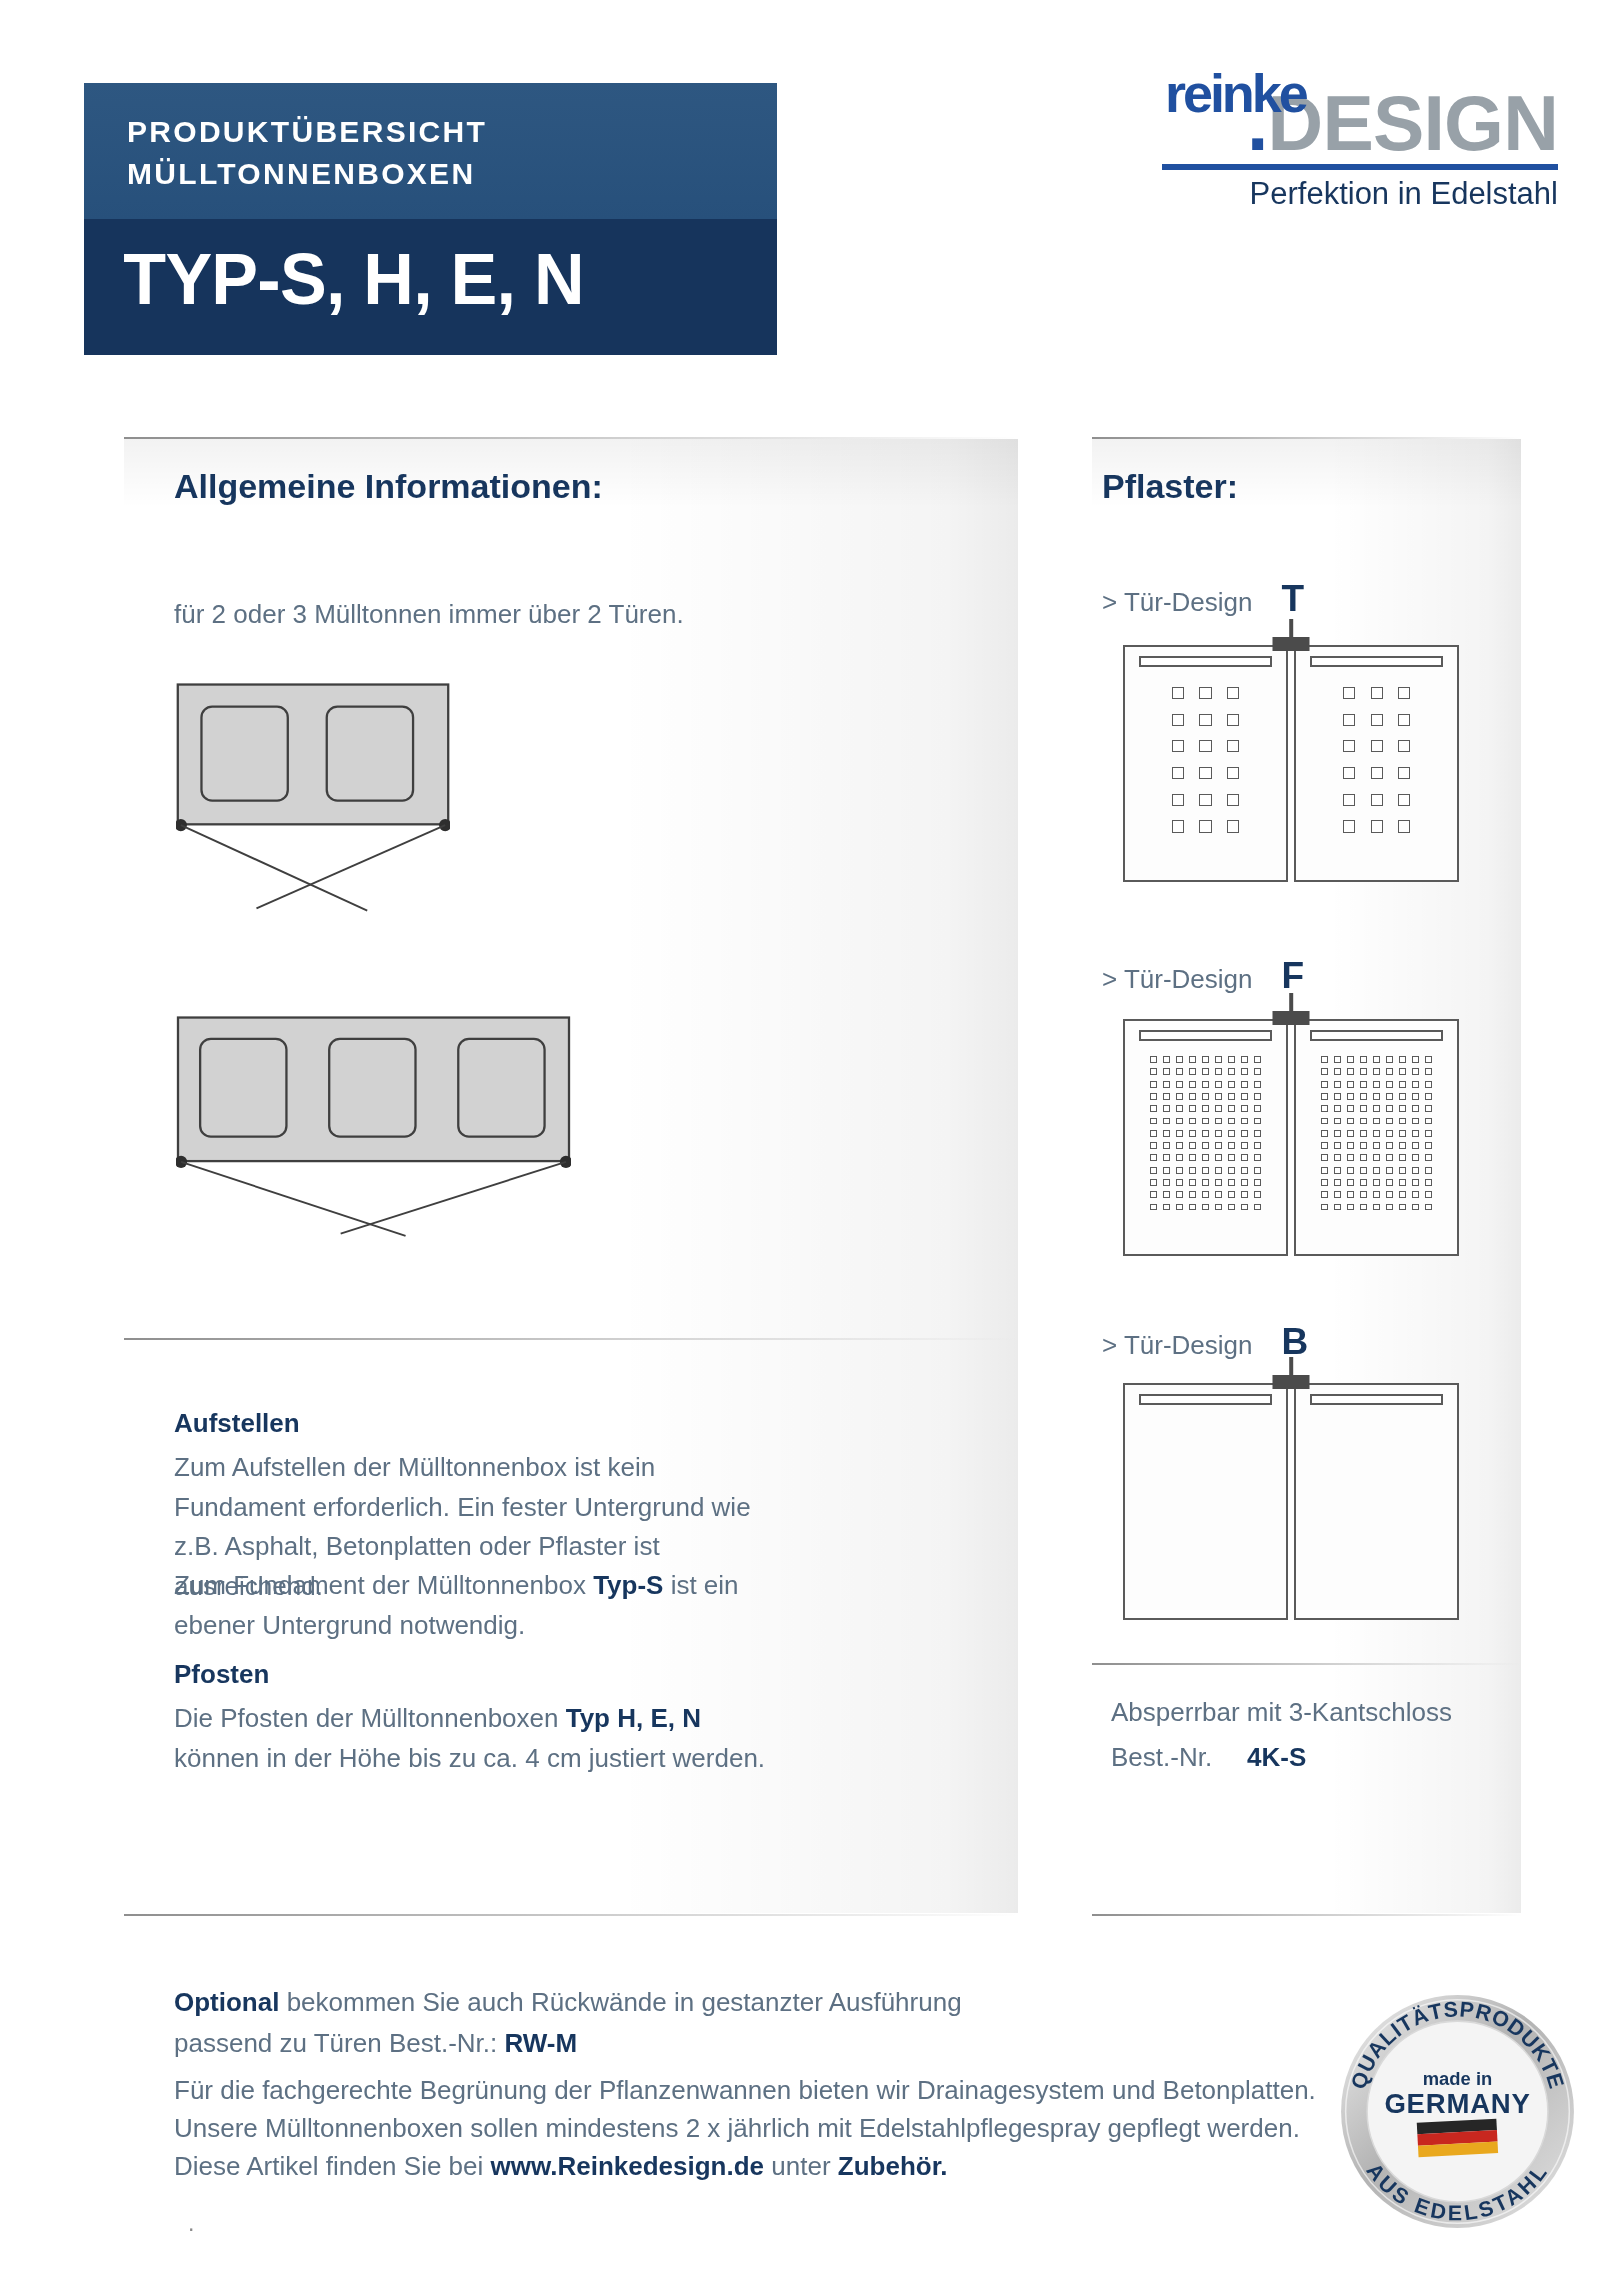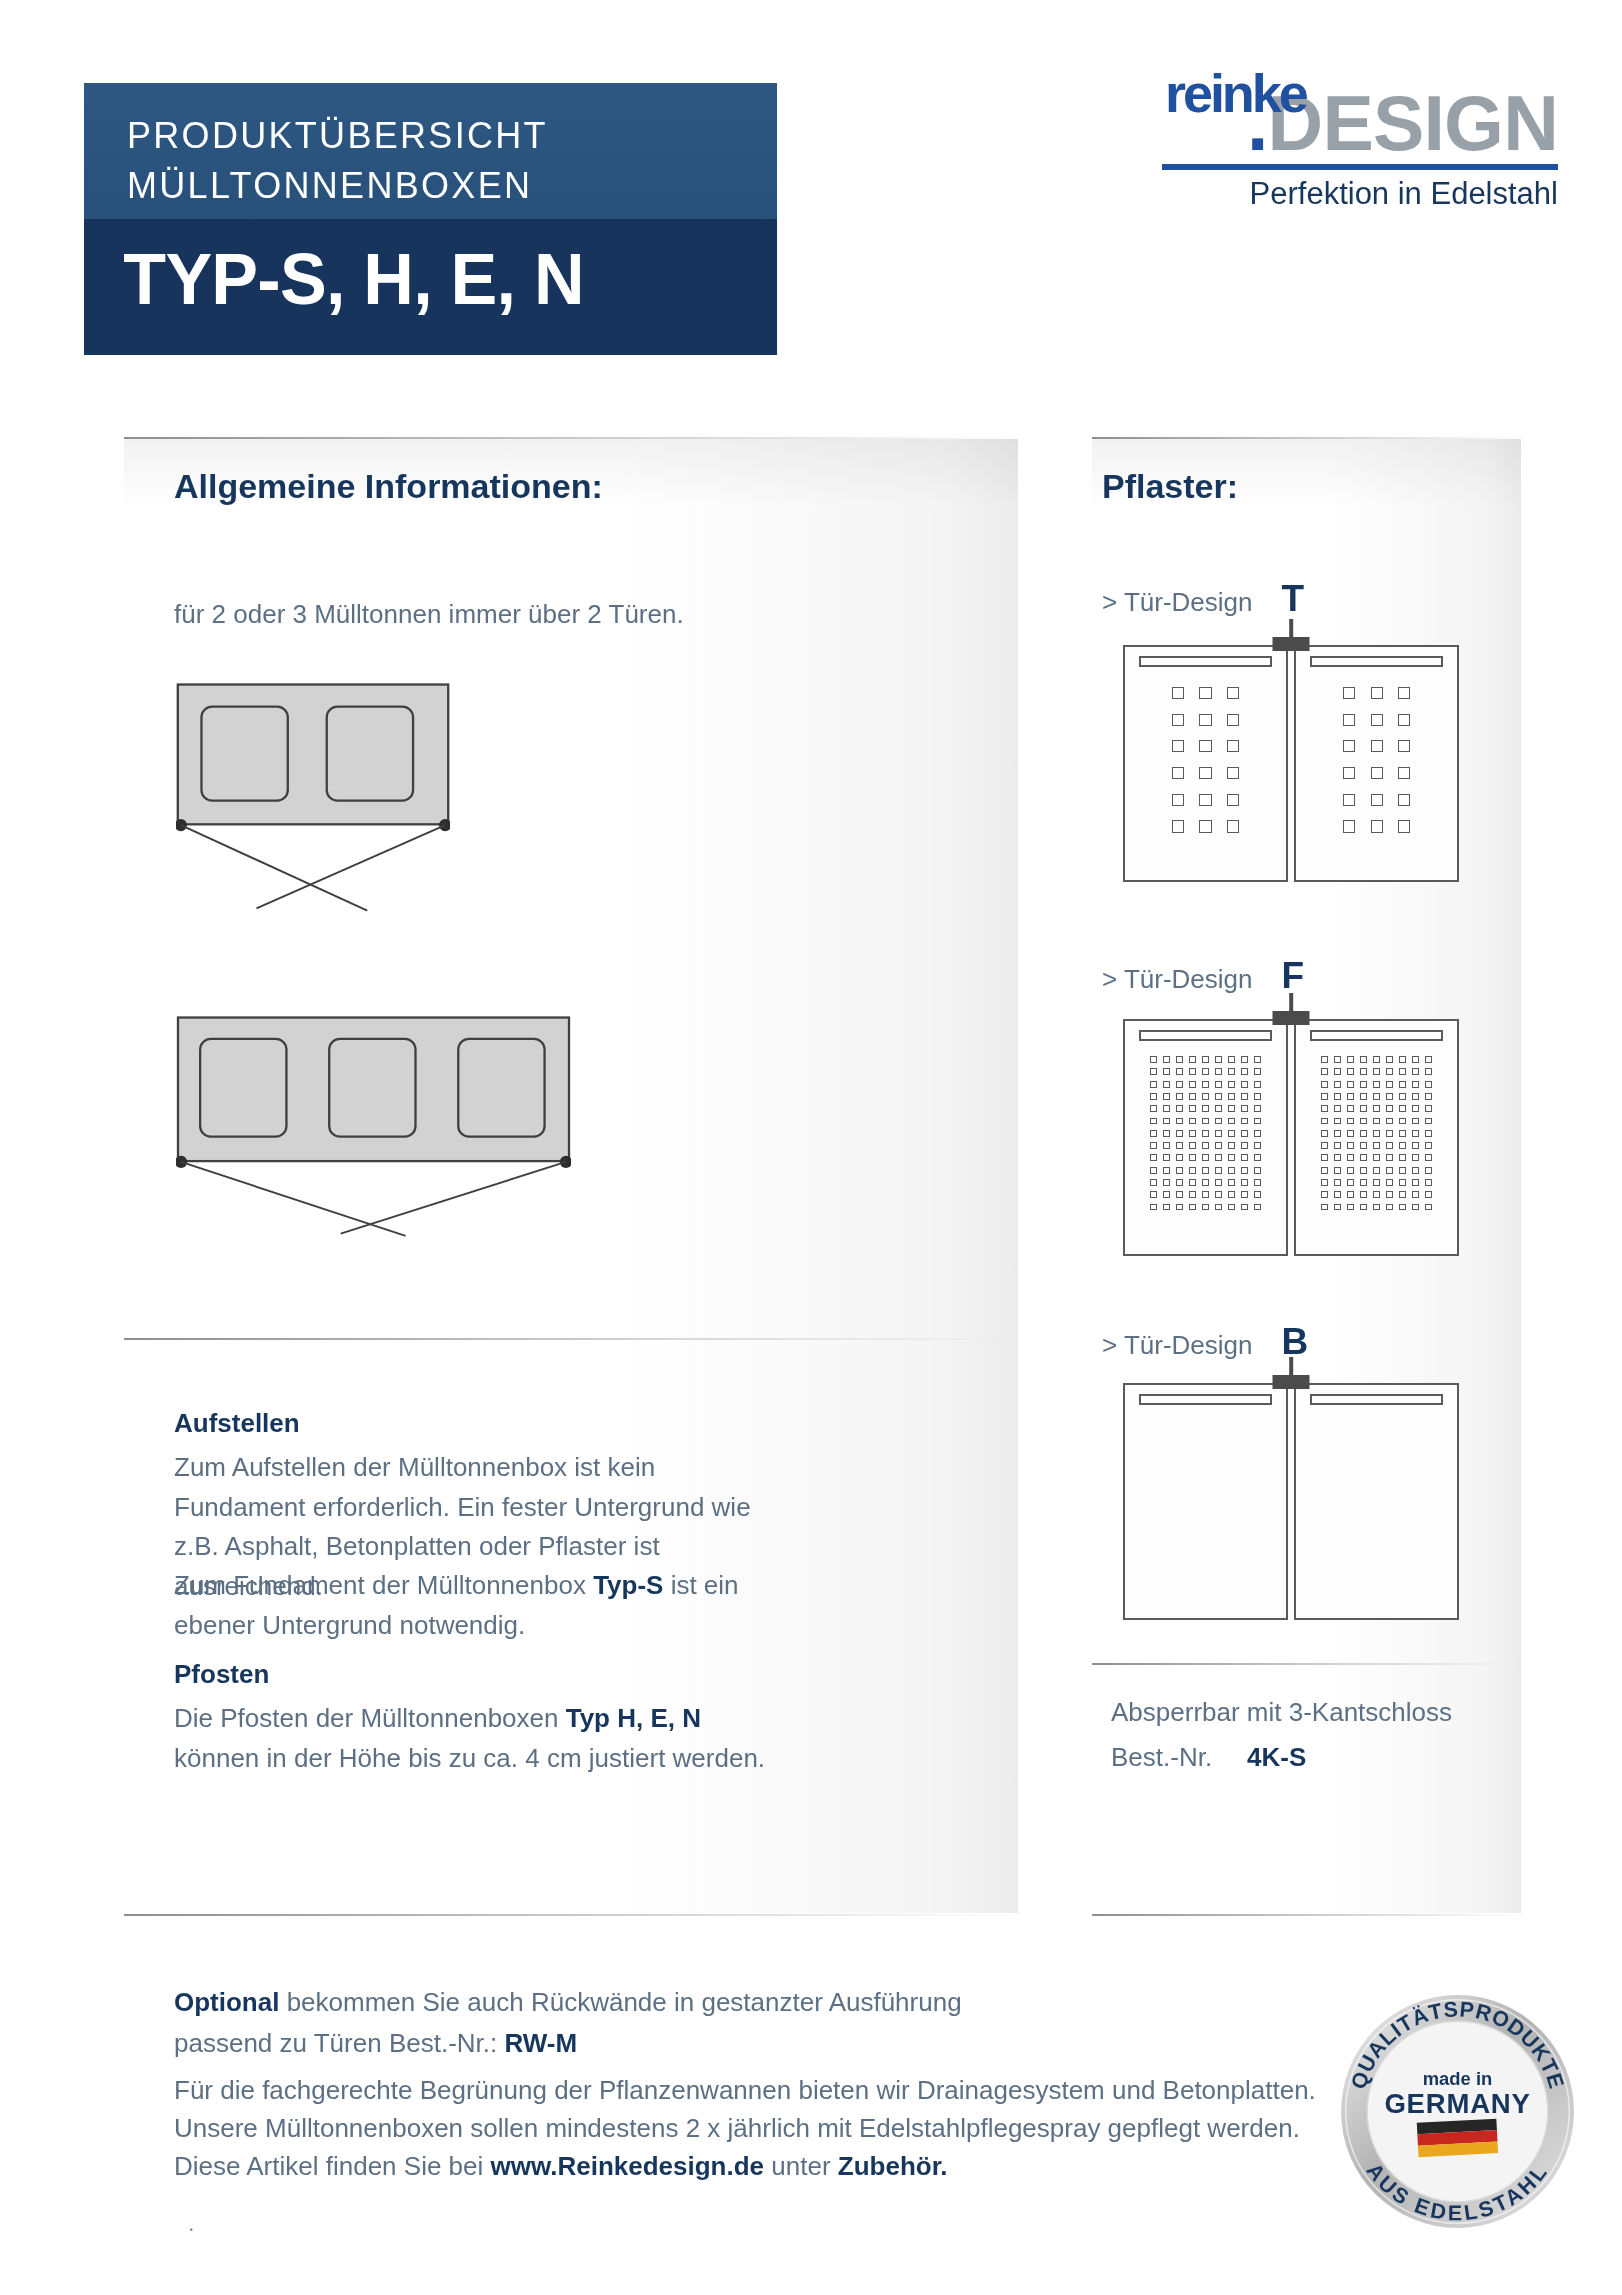--- a/index.html
+++ b/index.html
@@ -5,21 +5,21 @@
   html, body { margin: 0; padding: 0; }
   body { font-family: "Liberation Sans", sans-serif; background: #ffffff; }
   #page { position: relative; width: 1623px; height: 2295px; background: #ffffff; overflow: hidden; }
   .abs { position: absolute; }
   .body-text { font-size: 26px; color: #5d7083; line-height: 1.52; }
   .bold-nv { color: #17365e; font-weight: bold; }
 
   
   #header-box { left: 84px; top: 83px; width: 693px; height: 272px; background: #16345c; }
   #header-top { background: linear-gradient(180deg, #2e5781, #27507b); height: 136px; box-sizing: border-box; padding: 27.5px 0 0 43px; }
-  .kicker { color: #ffffff; font-size: 36px; letter-spacing: 2.3px; font-weight: 400; line-height: 1.4; white-space: nowrap; }
+  .kicker { color: #ffffff; font-size: 30px; letter-spacing: 2.3px; font-weight: 700; line-height: 1.4; white-space: nowrap; }
   #header-title { color: #ffffff; font-size: 73px; font-weight: 800; letter-spacing: -0.8px; padding: 18.4px 0 0 41px; transform: scaleX(0.96); transform-origin: left; white-space: nowrap; }
 
   
   #logo { left: 1162px; top: 66px; width: 396px; }
   #logo-reinke { font-size: 54px; font-weight: bold; color: #2050a0; letter-spacing: -3.1px; line-height: 1; padding-left: 3.1px; position: relative; z-index: 2; }
   #logo-design { font-size: 77px; font-weight: bold; color: #98a1a8; letter-spacing: -0.8px; line-height: 1; text-align: right; margin-top: -35px; }
   #logo-design .dot { color: #2050a0; }
   #logo-bar { height: 6.1px; background: #2050a0; margin-top: 1.5px; }
   #logo-tagline { font-size: 31px; color: #17365e; text-align: right; margin-top: 6.1px; font-weight: 500; }
 

